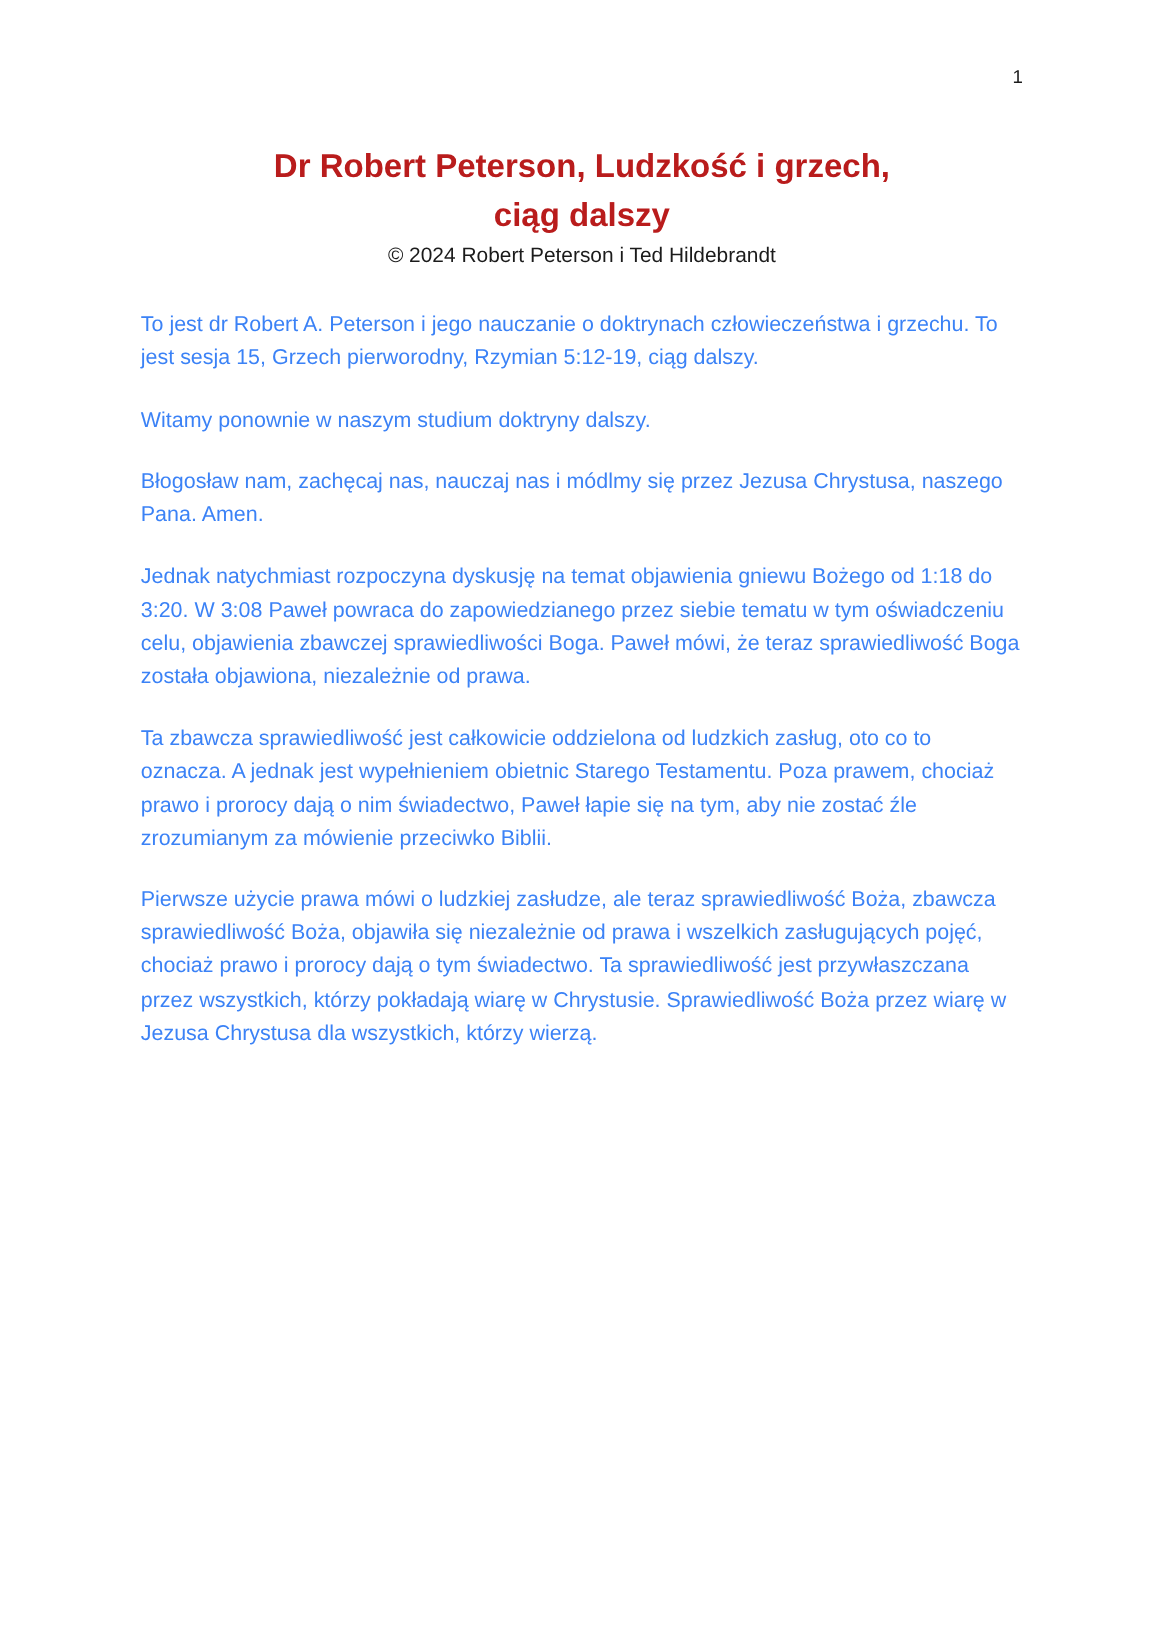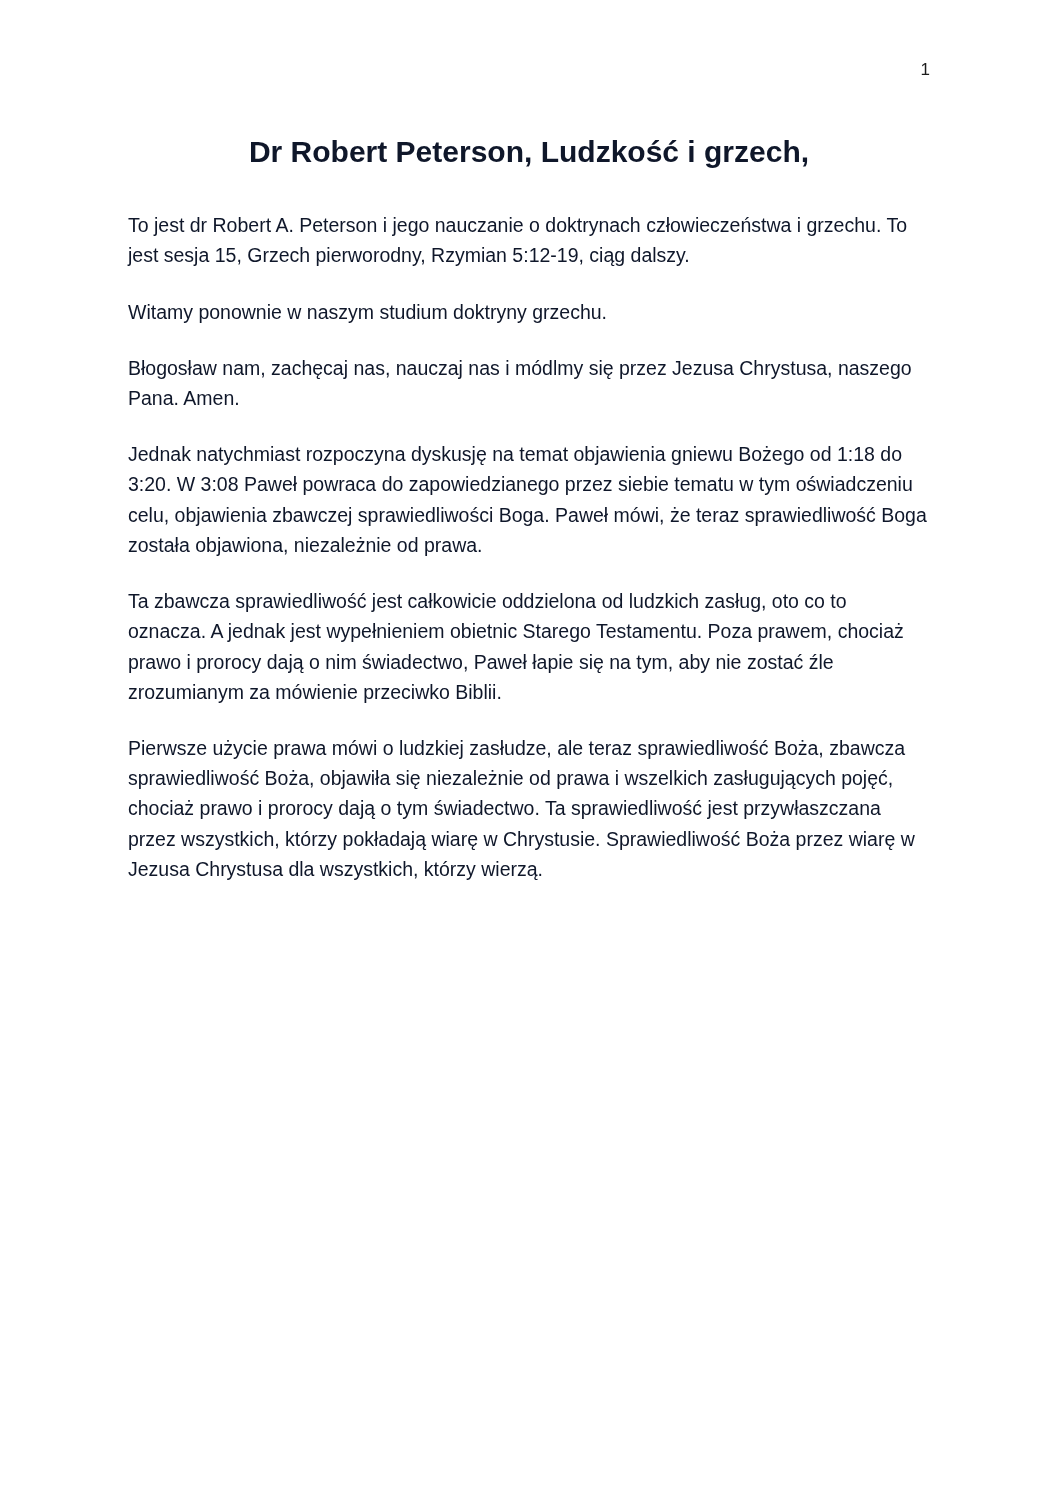--- a/index.html
+++ b/index.html
@@ -26,55 +26,57 @@
     right: 128px;
     font-size: 17px;
     color: #1b1b1b;
   }
   .doc-title {
     text-align: center;
     font-weight: bold;
     font-size: 30px;
     line-height: 1.47;
     margin: 0 0 4px 0;
-    color: #0f172a;
+    color: #b91c1c;
   }
   .doc-title .title-line {
     display: block;
   }
   .copyright-line {
     text-align: center;
     font-size: 19px;
     margin: 2px 0 0 0;
     color: #1b1b1b;
   }
   .body-text {
     margin-top: 36px;
   }
   .body-text p {
     font-size: 19.5px;
     line-height: 1.55;
     margin: 0 0 26px 0;
-    color: #0f172a;
+    color: #3b82f6;
   }
 </style>
 </head>
 <body>
 
 <div class="page">
 
   <div class="page-number">1</div>
 
   <h1 class="doc-title">
     <span class="title-line">Dr Robert Peterson, Ludzkość i grzech,</span>
+    <span class="title-line">ciąg dalszy</span>
   </h1>
 
+  <div class="copyright-line">© 2024 Robert Peterson i Ted Hildebrandt</div>
 
   <div class="body-text">
     <p>To jest dr Robert A. Peterson i jego nauczanie o doktrynach człowieczeństwa i grzechu. To jest sesja 15, Grzech pierworodny, Rzymian 5:12-19, ciąg dalszy.</p>
-    <p>Witamy ponownie w naszym studium doktryny grzechu.</p>
+    <p>Witamy ponownie w naszym studium doktryny dalszy.</p>
     <p>Błogosław nam, zachęcaj nas, nauczaj nas i módlmy się przez Jezusa Chrystusa, naszego Pana. Amen.</p>
     <p>Jednak natychmiast rozpoczyna dyskusję na temat objawienia gniewu Bożego od 1:18 do 3:20. W 3:08 Paweł powraca do zapowiedzianego przez siebie tematu w tym oświadczeniu celu, objawienia zbawczej sprawiedliwości Boga. Paweł mówi, że teraz sprawiedliwość Boga została objawiona, niezależnie od prawa.</p>
     <p>Ta zbawcza sprawiedliwość jest całkowicie oddzielona od ludzkich zasług, oto co to oznacza. A jednak jest wypełnieniem obietnic Starego Testamentu. Poza prawem, chociaż prawo i prorocy dają o nim świadectwo, Paweł łapie się na tym, aby nie zostać źle zrozumianym za mówienie przeciwko Biblii.</p>
     <p>Pierwsze użycie prawa mówi o ludzkiej zasłudze, ale teraz sprawiedliwość Boża, zbawcza sprawiedliwość Boża, objawiła się niezależnie od prawa i wszelkich zasługujących pojęć, chociaż prawo i prorocy dają o tym świadectwo. Ta sprawiedliwość jest przywłaszczana przez wszystkich, którzy pokładają wiarę w Chrystusie. Sprawiedliwość Boża przez wiarę w Jezusa Chrystusa dla wszystkich, którzy wierzą.</p>
   </div>
 
 </div>
 
 </body></html>

